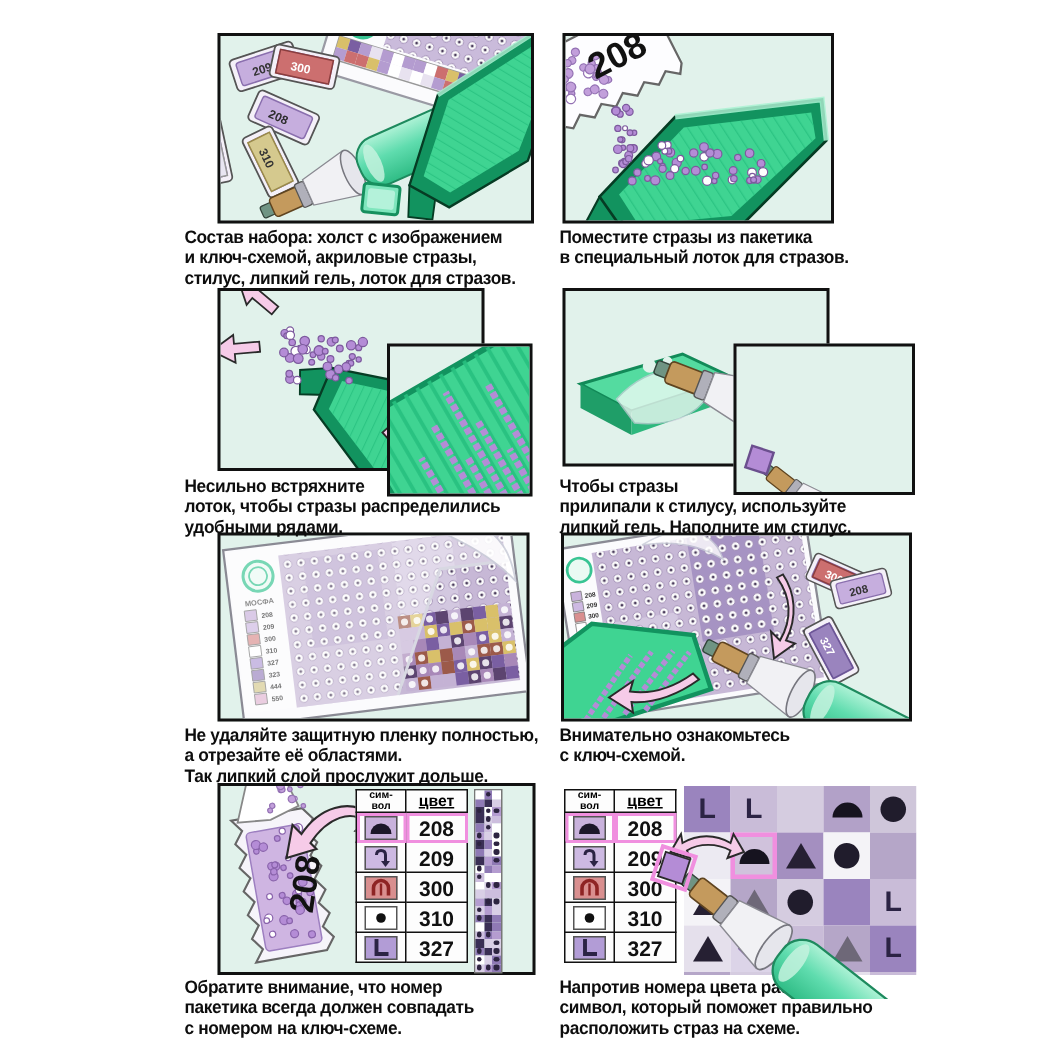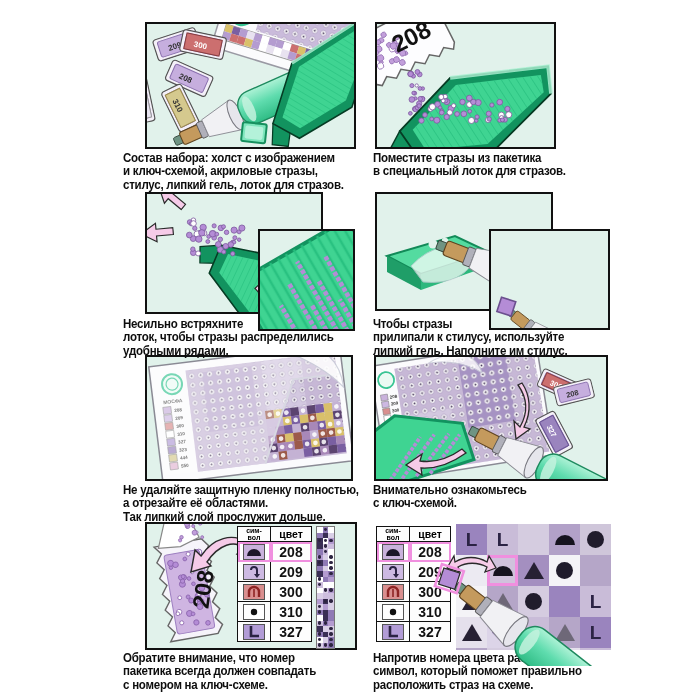--- a/index.html
+++ b/index.html
@@ -8,21 +8,21 @@
   .box{position:absolute;background:#e1f2eb;border:2px solid #111;box-sizing:border-box;overflow:hidden;}
   .inset{position:absolute;background:#e1f2eb;border:2px solid #111;box-sizing:border-box;overflow:hidden;z-index:6;}
   .noborder{position:absolute;box-sizing:border-box;}
   .caption{position:absolute;color:#0d0d0d;font-weight:bold;font-size:12px;line-height:13.4px;
            white-space:pre-line;letter-spacing:-0.25px;transform:scaleX(.96);transform-origin:left top;z-index:8;}
   svg{display:block;}
   
   table.key{position:absolute;border-collapse:collapse;background:#fdfdfd;z-index:7;}
   table.key td,table.key th{border:1.6px solid #111;text-align:center;vertical-align:middle;padding:0;}
   table.key th{font-size:7px;line-height:7px;font-weight:bold;white-space:pre-line;}
-  table.key th.clr{font-size:10.5px;line-height:10px;}
+  table.key th.clr{font-size:10.5px;line-height:10px;text-decoration:underline;}
   table.key td.sym{width:32px;height:19px;}
   table.key td.num{width:40px;height:19px;font-size:14px;font-weight:bold;color:#111;}
   td.hl{outline:2.5px solid #f08fdf;outline-offset:-2px;}
   .symglyph{width:20px;height:14px;margin:1px auto;display:flex;align-items:center;justify-content:center;border:1px solid #555;}
   
   .pgrid{position:absolute;display:grid;z-index:4;overflow:hidden;}
   .pgrid .cell{position:relative;display:flex;align-items:center;justify-content:center;box-sizing:border-box;}
   .cell.hlc{outline:3px solid #f08fdf;outline-offset:-3px;z-index:2;}
   .g-L{font-size:19px;font-weight:bold;color:#2b2344;}
   .g-dome{width:20px;height:10px;background:#16131f;border-radius:20px 20px 0 0;}

